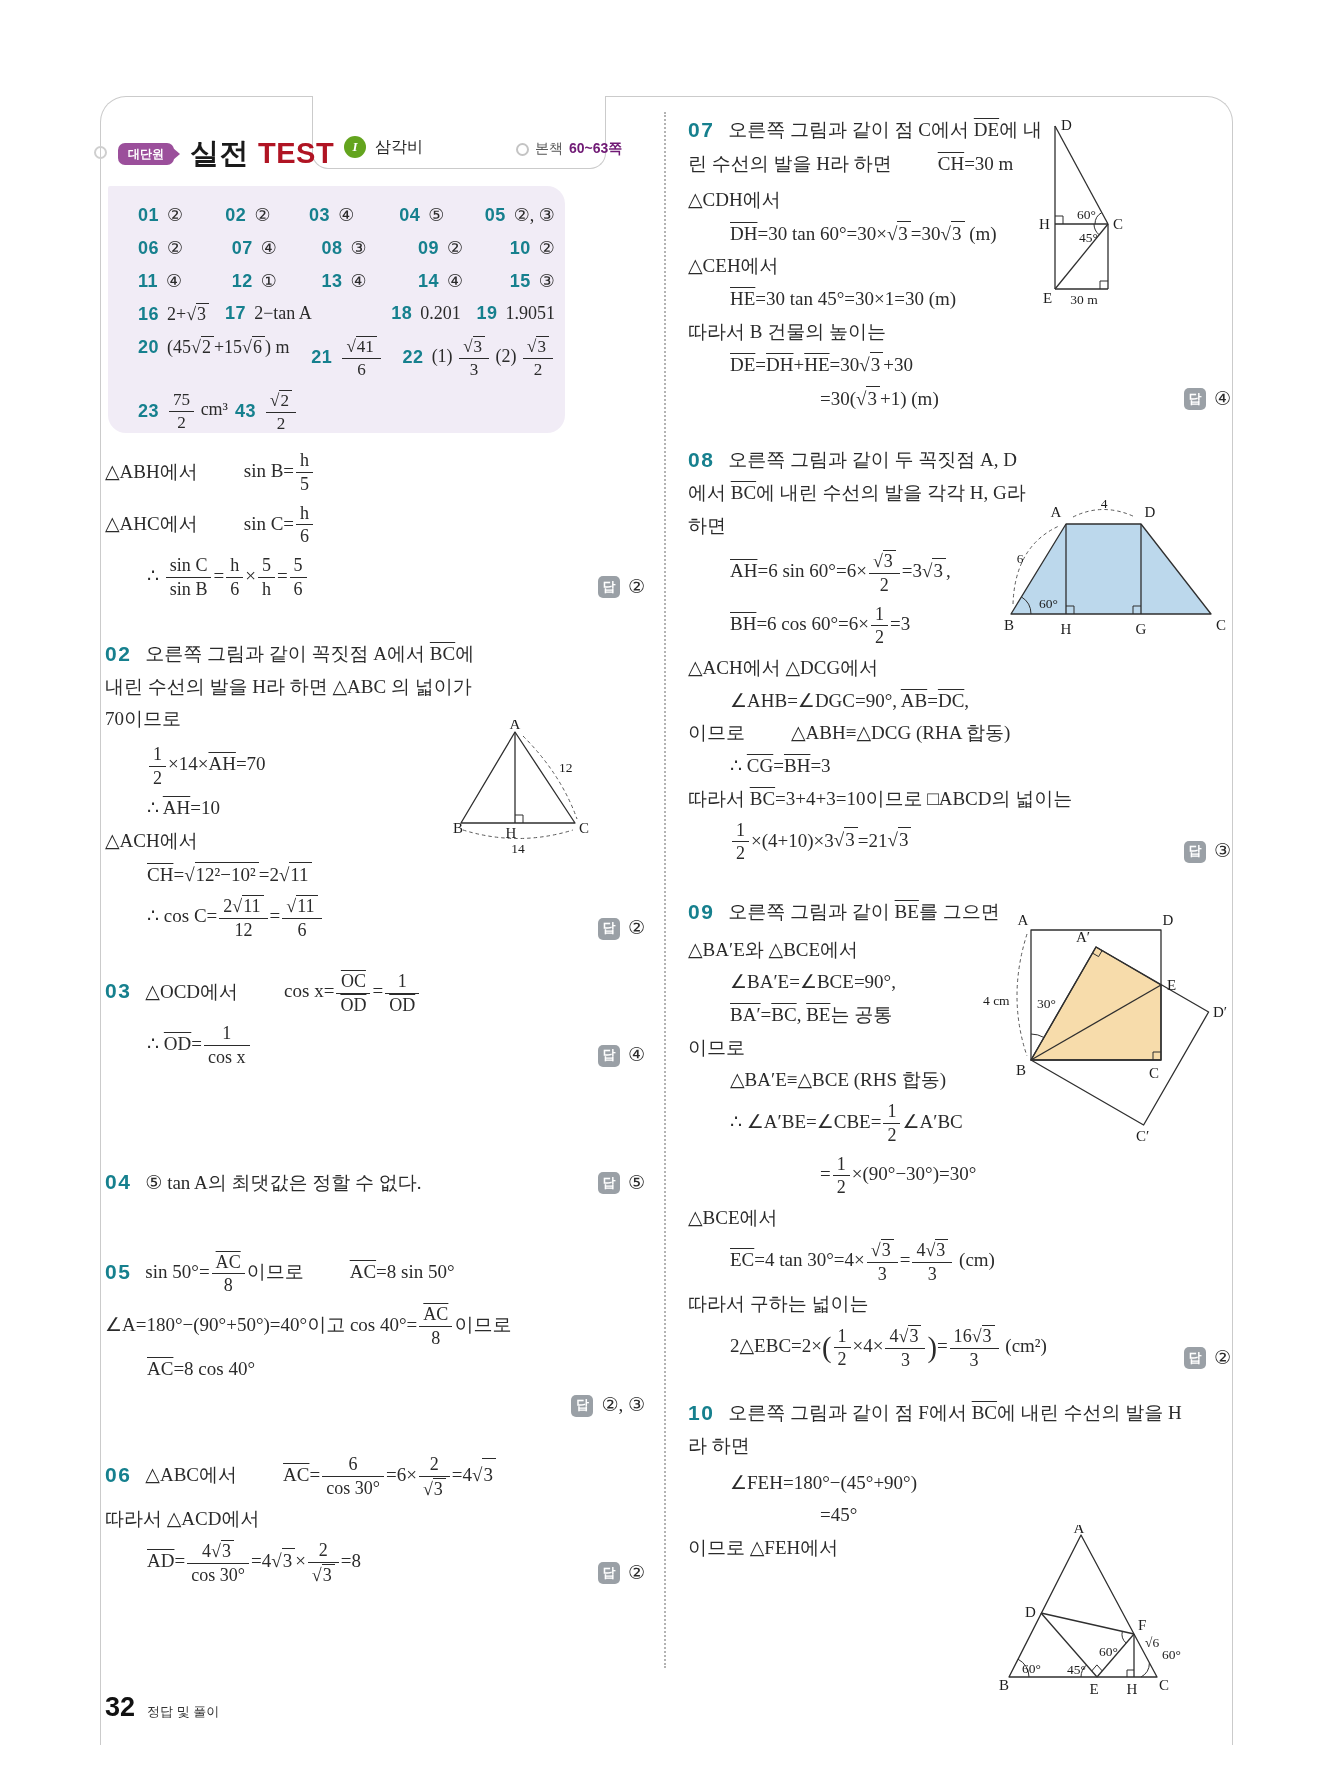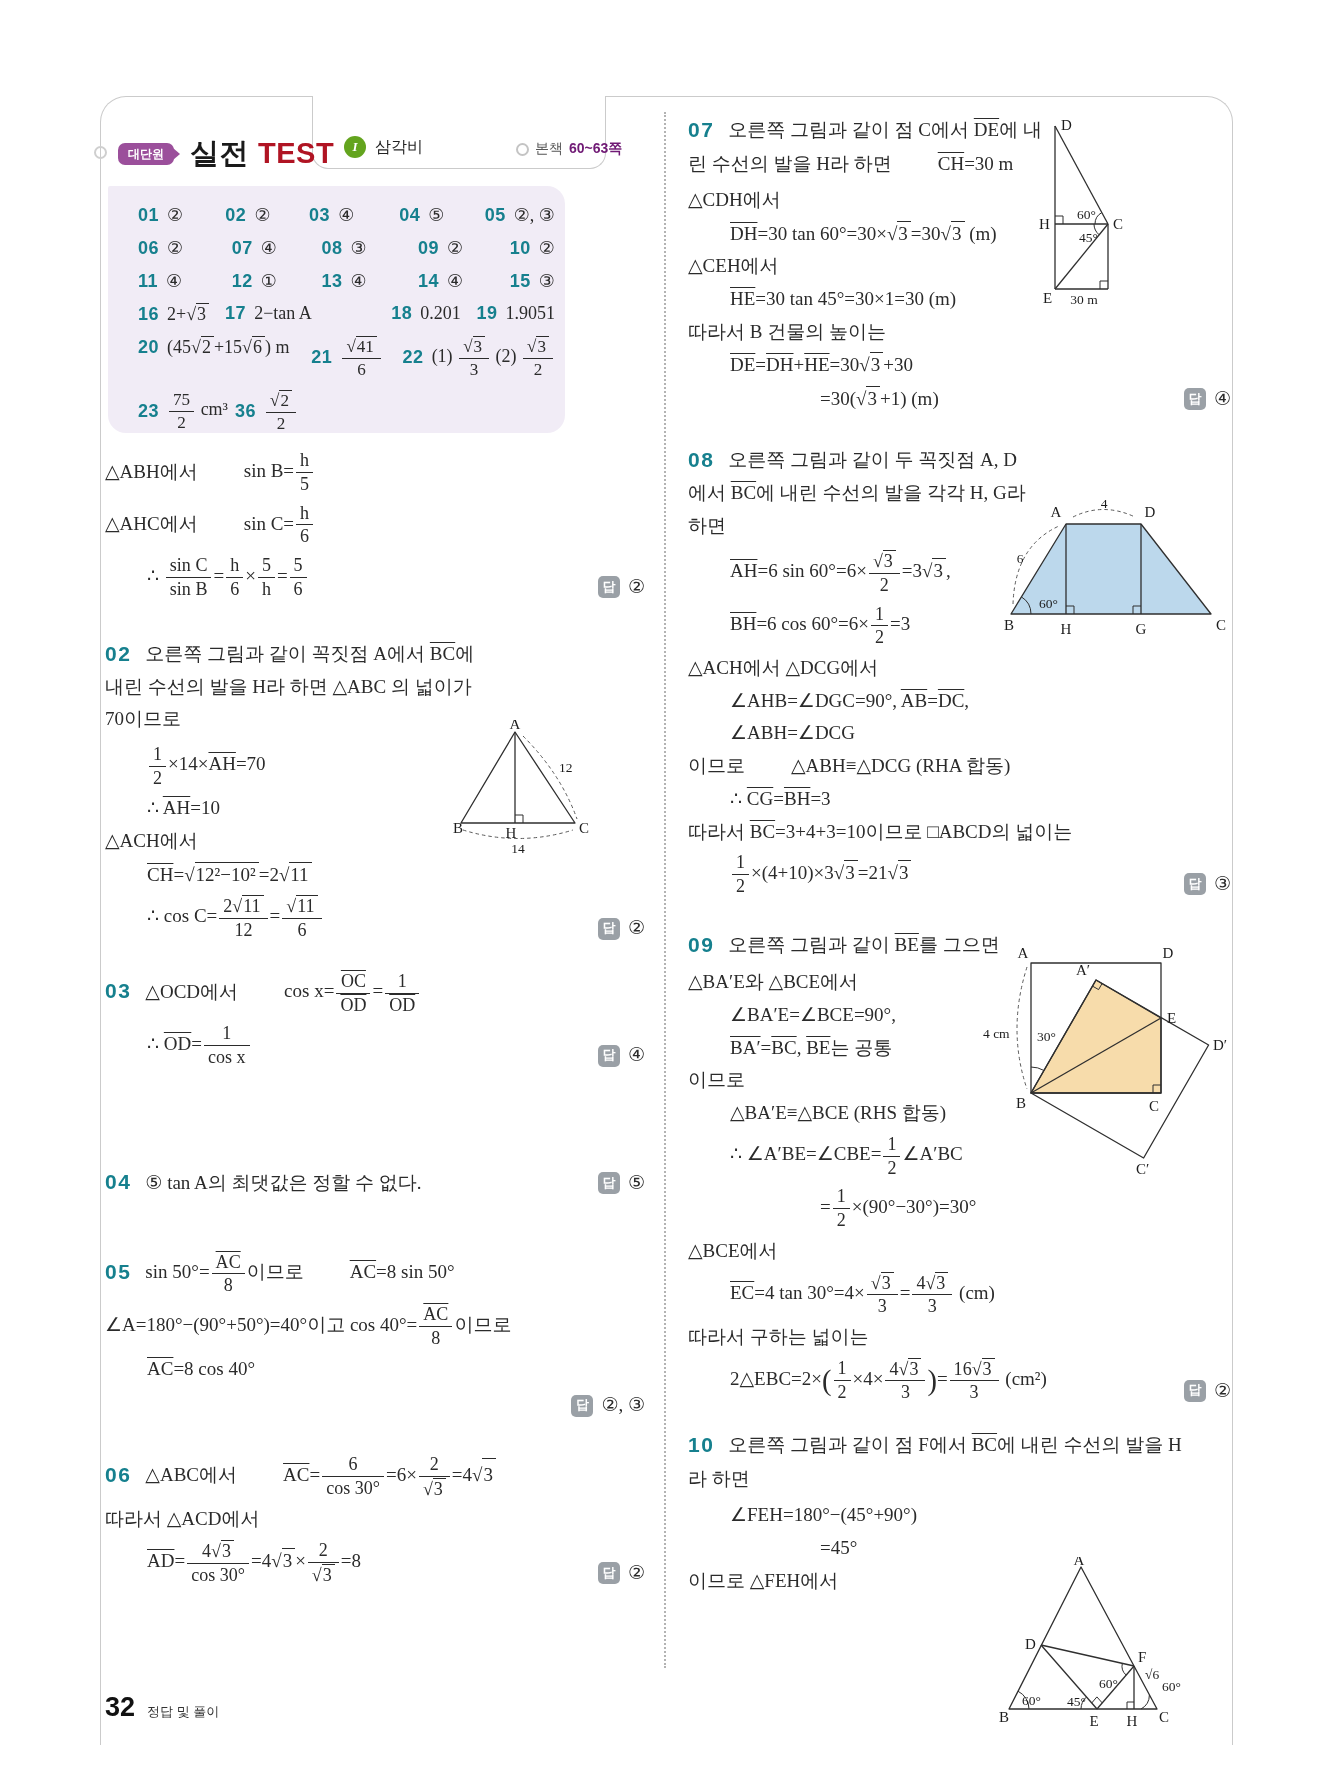--- a/index.html
+++ b/index.html
@@ -232,21 +232,21 @@
           <b class="akn">22</b>
           <span class="akv">(1) <span class="frac"><span class="num"><span class="sqrt"><span class="rad">√</span><span class="bod">3</span></span></span><span class="den">3</span></span>   (2) <span class="frac"><span class="num"><span class="sqrt"><span class="rad">√</span><span class="bod">3</span></span></span><span class="den">2</span></span></span>
         </span>
     </div>
     <div class="akrow">
       <span class="ak w97">
           <b class="akn">23</b>
           <span class="akv"><span class="frac"><span class="num">75</span><span class="den">2</span></span> cm³</span>
         </span>
       <span class="ak">
-          <b class="akn">36</b>
+          <b class="akn">43</b>
           <span class="akv"><span class="frac"><span class="num"><span class="sqrt"><span class="rad">√</span><span class="bod">2</span></span></span><span class="den">2</span></span></span>
         </span>
     </div>
   </div>
 
   <div class="colL">
 
     <section class="sol" id="s01">
       <div class="frow pair">
           <span>△ABH에서</span>
@@ -402,21 +402,20 @@
           <text class="meas" x="17" y="77" text-anchor="middle">6</text>
           <text class="meas" x="101" y="22" text-anchor="middle">4</text>
           <text class="meas" x="36" y="122">60°</text>
         </svg>
       </div>
       <p class="shead"><span class="sol-num">08</span><span>오른쪽 그림과 같이 두 꼭짓점 A, D에서 <span class="ovl">BC</span>에 내린 수선의 발을 각각 H, G라 하면</span></p>
       <div class="frow ind"><span><span class="ovl">AH</span>=6 sin 60°=6×<span class="frac"><span class="num"><span class="sqrt"><span class="rad">√</span><span class="bod">3</span></span></span><span class="den">2</span></span>=3<span class="sqrt"><span class="rad">√</span><span class="bod">3</span></span>,</span></div>
       <div class="frow ind"><span><span class="ovl">BH</span>=6 cos 60°=6×<span class="frac"><span class="num">1</span><span class="den">2</span></span>=3</span></div>
       <div class="frow"><span>△ACH에서 △DCG에서</span></div>
       <div class="frow ind"><span>∠AHB=∠DGC=90°, <span class="ovl">AB</span>=<span class="ovl">DC</span>,</span></div>
-      <div class="frow ind"><span>∠ABH=∠DCG</span></div>
       <div class="frow pair">
           <span>이므로</span>
           <span>△ABH≡△DCG (RHA 합동)</span>
         </div>
       <div class="frow ind"><span>∴ <span class="ovl">CG</span>=<span class="ovl">BH</span>=3</span></div>
       <div class="frow"><span>따라서 <span class="ovl">BC</span>=3+4+3=10이므로 □ABCD의 넓이는</span></div>
       <div class="frow ind withans">
           <span><span class="frac"><span class="num">1</span><span class="den">2</span></span>×(4+10)×3<span class="sqrt"><span class="rad">√</span><span class="bod">3</span></span>=21<span class="sqrt"><span class="rad">√</span><span class="bod">3</span></span></span>
         <span class="ansb">
             <span class="chip">답</span>

